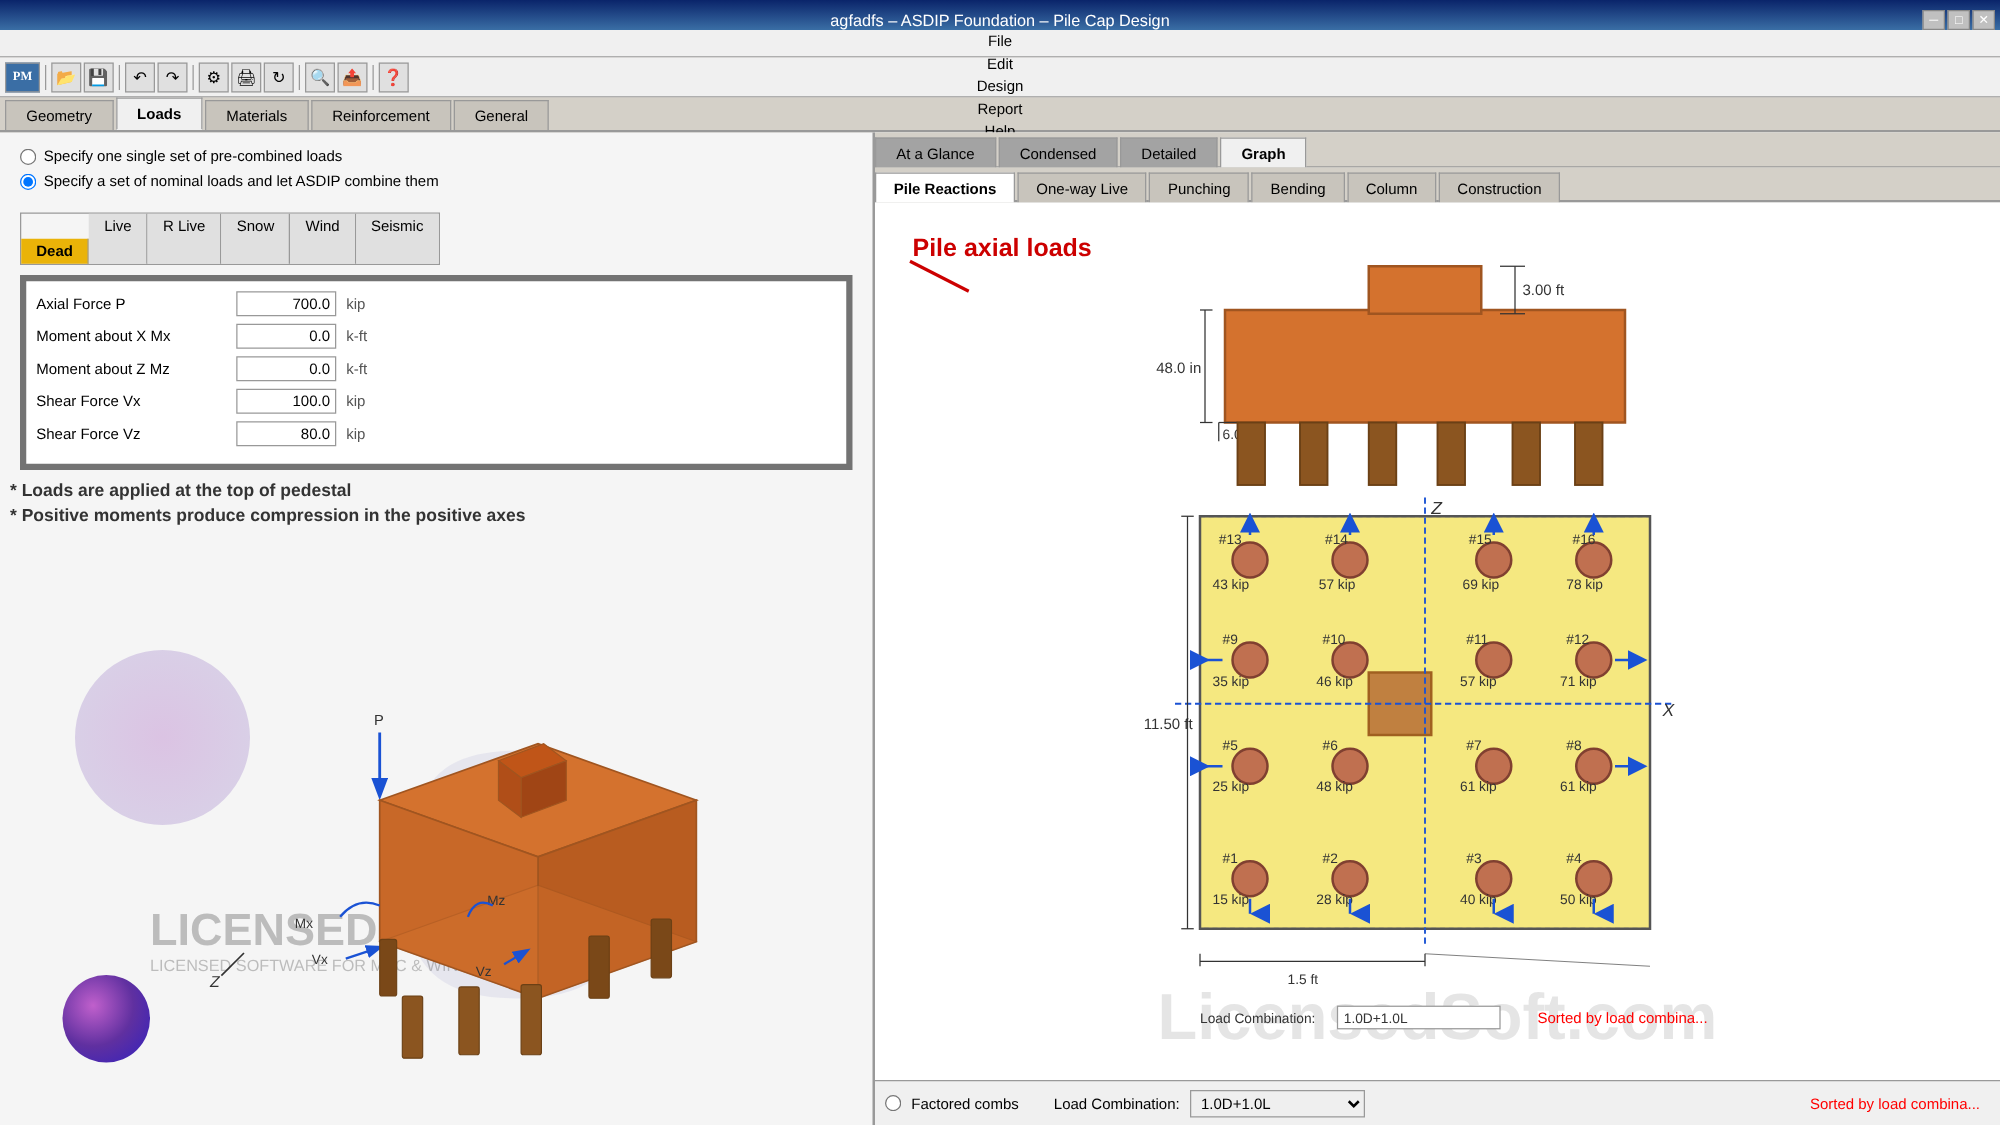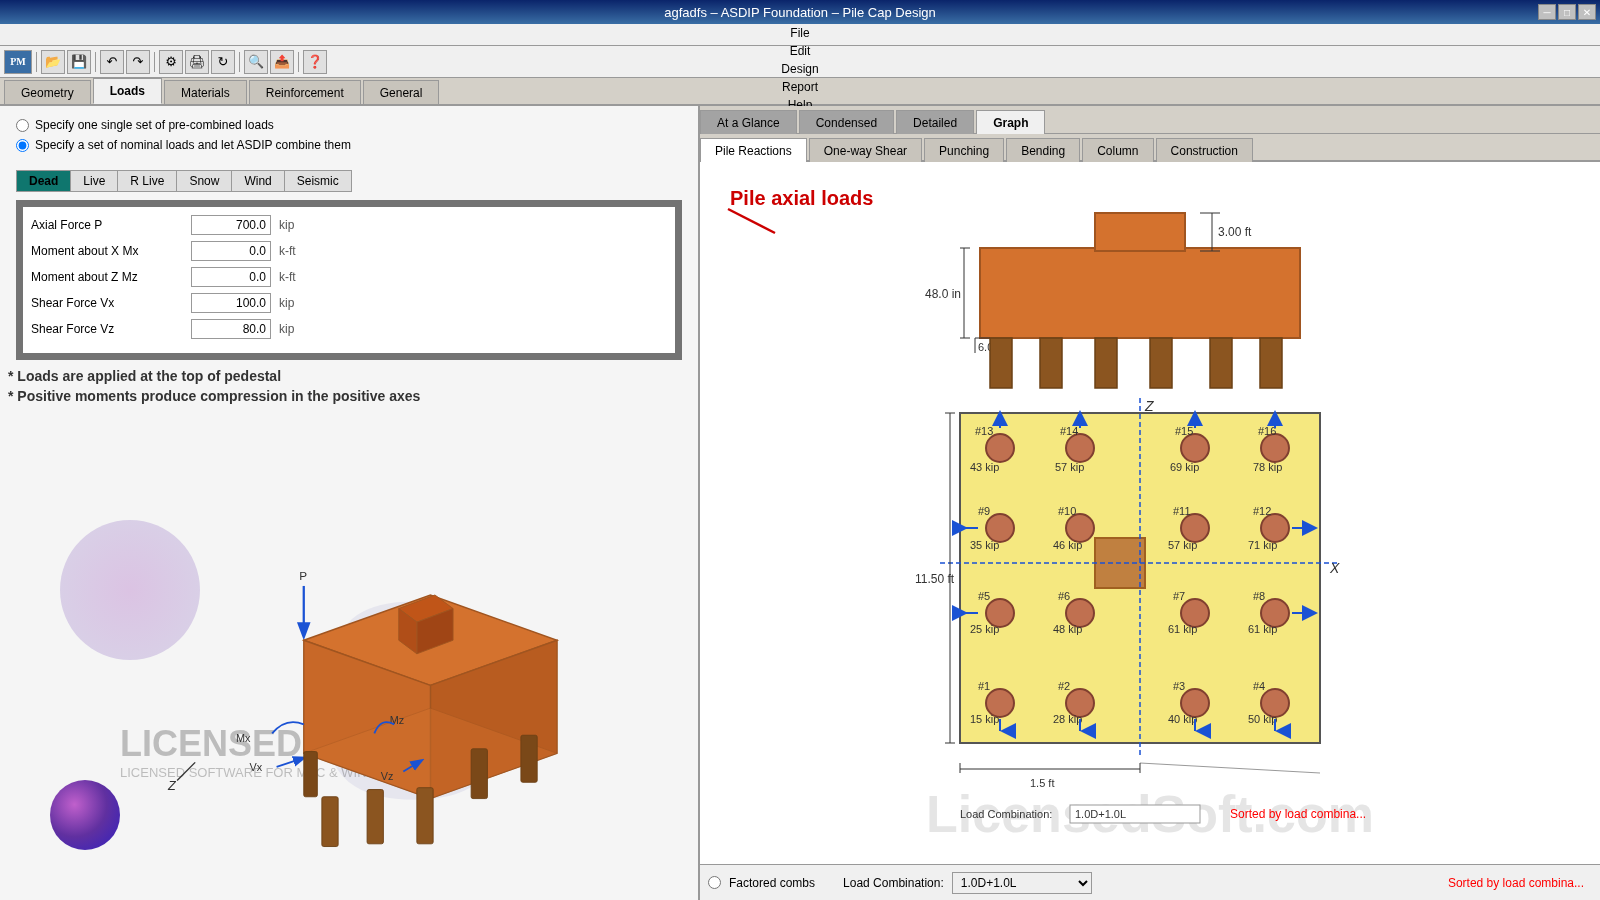--- a/index.html
+++ b/index.html
@@ -4,21 +4,21 @@
   <style>
     * { box-sizing: border-box; margin: 0; padding: 0; }
     body { font-family: 'Segoe UI', Arial, sans-serif; font-size: 12px; background: #d4d0c8; width: 1600px; height: 900px; overflow: hidden; }
 
     
     .title-bar {
       background: linear-gradient(to bottom, #0a246a, #3a6ea5);
       color: white;
       height: 24px;
       display: flex;
-      align-items: center;
+      align-items: flex-end;
       justify-content: center;
       font-size: 13px;
       font-weight: normal;
       position: relative;
     }
     .title-bar-controls {
       position: absolute;
       right: 4px;
       display: flex;
       gap: 2px;
@@ -131,26 +131,26 @@
       width: fit-content;
     }
     .load-tab {
       padding: 3px 12px;
       border-right: 1px solid #999;
       background: #e0e0e0;
       cursor: pointer;
       font-size: 12px;
     }
     .load-tab:last-child { border-right: none; }
-    .load-tab.active { background: #0f766e; font-weight: bold; }
+    .load-tab.active { background: #eab308; font-weight: bold; margin-top: 20px; }
 
     
     .input-table {
       margin: 8px 16px;
-      border: 7px solid #737373;
+      border: 5px solid #737373;
       background: white;
       padding: 8px;
     }
     .input-row {
       display: flex;
       align-items: center;
       margin-bottom: 6px;
       font-size: 12px;
     }
     .input-label { width: 160px; }
@@ -225,21 +225,21 @@
       background: #c8c4bc;
       cursor: pointer;
       margin-right: 2px;
       font-size: 12px;
       height: 24px;
       display: flex; align-items: center;
       margin-top: 4px;
     }
     .sub-tab2.active {
       background: white;
-      font-weight: normal;
+      font-weight: bold;
     }
 
     
     .graph-area {
       flex: 1;
       background: white;
       position: relative;
       overflow: hidden;
     }
 
@@ -470,21 +470,21 @@
 
     <div class="sub-tab-row-1">
       <div class="sub-tab">At a Glance</div>
       <div class="sub-tab">Condensed</div>
       <div class="sub-tab">Detailed</div>
       <div class="sub-tab active">Graph</div>
     </div>
 
     <div class="sub-tab-row-2">
       <div class="sub-tab2 active">Pile Reactions</div>
-      <div class="sub-tab2">One-way Shear</div>
+      <div class="sub-tab2">One-way Live</div>
       <div class="sub-tab2">Punching</div>
       <div class="sub-tab2">Bending</div>
       <div class="sub-tab2">Column</div>
       <div class="sub-tab2">Construction</div>
     </div>
 
     <div class="graph-area">
 
       <div class="licensedsoft-watermark">LicensedSoft.com</div>
 

